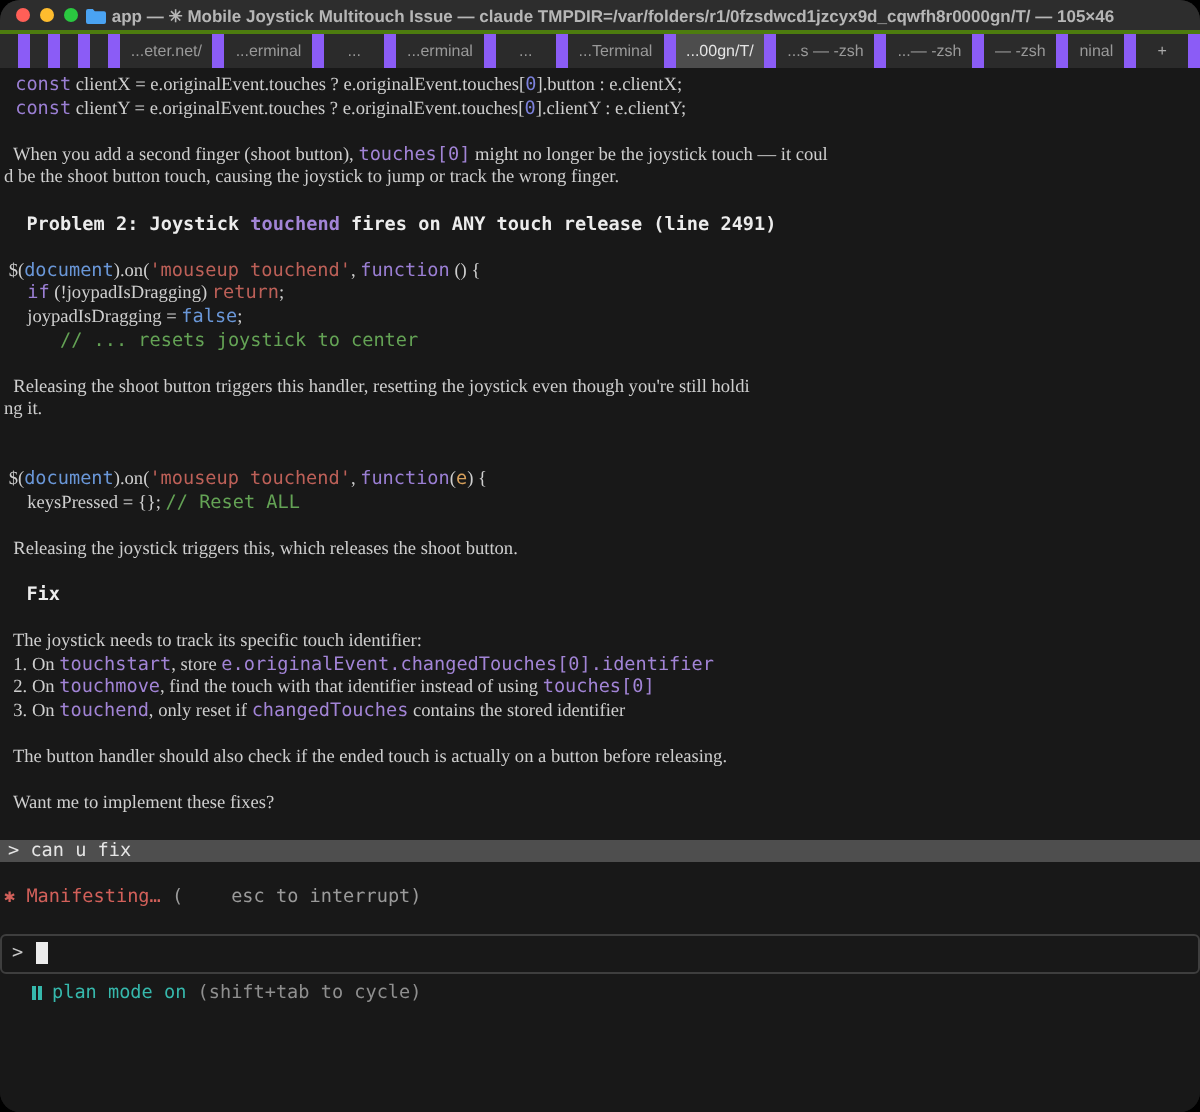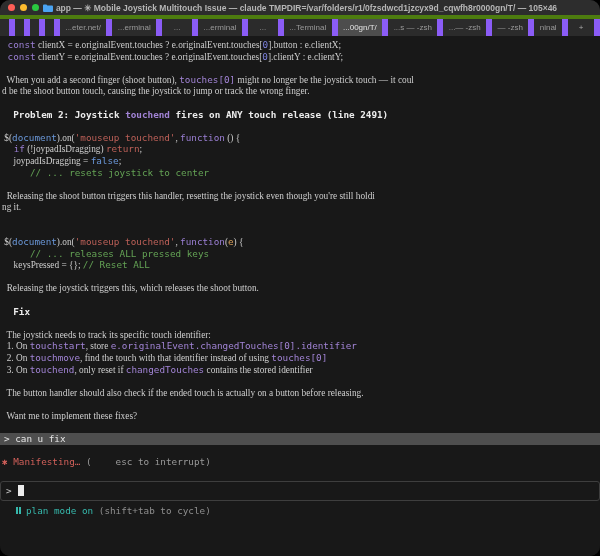--- a/index.html
+++ b/index.html
@@ -1,20 +1,20 @@
 <!DOCTYPE html>
 <html><head>
 <meta charset="utf-8">
 <style>
   html,body{margin:0;padding:0;background:#000;}
   .window{width:600px;height:556px;border-radius:10px;overflow:hidden;background:#181818;
           display:flex;flex-direction:column;font-family:"DejaVu Sans Mono",monospace;}
   
   .titlebar{height:15px;flex:0 0 15px;background:#2d2d2d;position:relative;display:flex;
-            align-items:center;justify-content:center;border-bottom:4px solid #4d7c0f;}
+            align-items:center;justify-content:center;border-bottom:2px solid #4d7c0f;}
   .lights{position:absolute;left:8px;top:4px;display:flex;gap:5px;}
   .light{width:7px;height:7px;border-radius:50%;}
   .light.close{background:#ff5f57;} .light.min{background:#febc2e;} .light.zoom{background:#2ac840;}
   .titletext{font:bold 8.5px "Liberation Sans",sans-serif;color:#b6b6b6;white-space:nowrap;
              display:flex;align-items:center;gap:3px;}
   
   .tabbar{height:17px;flex:0 0 17px;background:#1e1e1e;display:flex;
           font:8px "Liberation Sans",sans-serif;color:#999;}
   .tab{flex:1 1 auto;background:#2b2b2b;border-right:6px solid #8b5cf6;display:flex;
        align-items:center;justify-content:center;padding:0 5px;white-space:nowrap;overflow:hidden;}
@@ -91,21 +91,20 @@
         <div class="line"><span class="d"> $(</span><span class="bl">document</span><span class="d">).on(</span><span class="s">'mouseup touchend'</span><span class="d">, </span><span class="k">function</span><span class="d"> () {</span></div>
         <div class="line"><span class="d">     </span><span class="k">if</span><span class="d"> (!joypadIsDragging) </span><span class="s">return</span><span class="d">;</span></div>
         <div class="line"><span class="d">     joypadIsDragging = </span><span class="bl">false</span><span class="d">;</span></div>
         <div class="line"><span class="g">     // ... resets joystick to center</span></div>
         <div class="line">&nbsp;</div>
         <div class="line"><span class="d">  Releasing the shoot button triggers this handler, resetting the joystick even though you're still holdi</span></div>
         <div class="line"><span class="d">ng it.</span></div>
         <div class="line">&nbsp;</div>
         <div class="line">&nbsp;</div>
         <div class="line"><span class="d"> $(</span><span class="bl">document</span><span class="d">).on(</span><span class="s">'mouseup touchend'</span><span class="d">, </span><span class="k">function</span><span class="d">(</span><span class="o">e</span><span class="d">) {</span></div>
-        <div class="line"><span class="g">     // ... releases ALL pressed keys</span></div>
         <div class="line"><span class="d">     keysPressed = {}; </span><span class="g">// Reset ALL</span></div>
         <div class="line">&nbsp;</div>
         <div class="line"><span class="d">  Releasing the joystick triggers this, which releases the shoot button.</span></div>
         <div class="line">&nbsp;</div>
         <div class="line"><span class="b">  Fix</span></div>
         <div class="line">&nbsp;</div>
         <div class="line"><span class="d">  The joystick needs to track its specific touch identifier:</span></div>
         <div class="line"><span class="d">  1. On </span><span class="c">touchstart</span><span class="d">, store </span><span class="c">e.originalEvent.changedTouches[0].identifier</span></div>
         <div class="line"><span class="d">  2. On </span><span class="c">touchmove</span><span class="d">, find the touch with that identifier instead of using </span><span class="c">touches[0]</span></div>
         <div class="line"><span class="d">  3. On </span><span class="c">touchend</span><span class="d">, only reset if </span><span class="c">changedTouches</span><span class="d"> contains the stored identifier</span></div>

